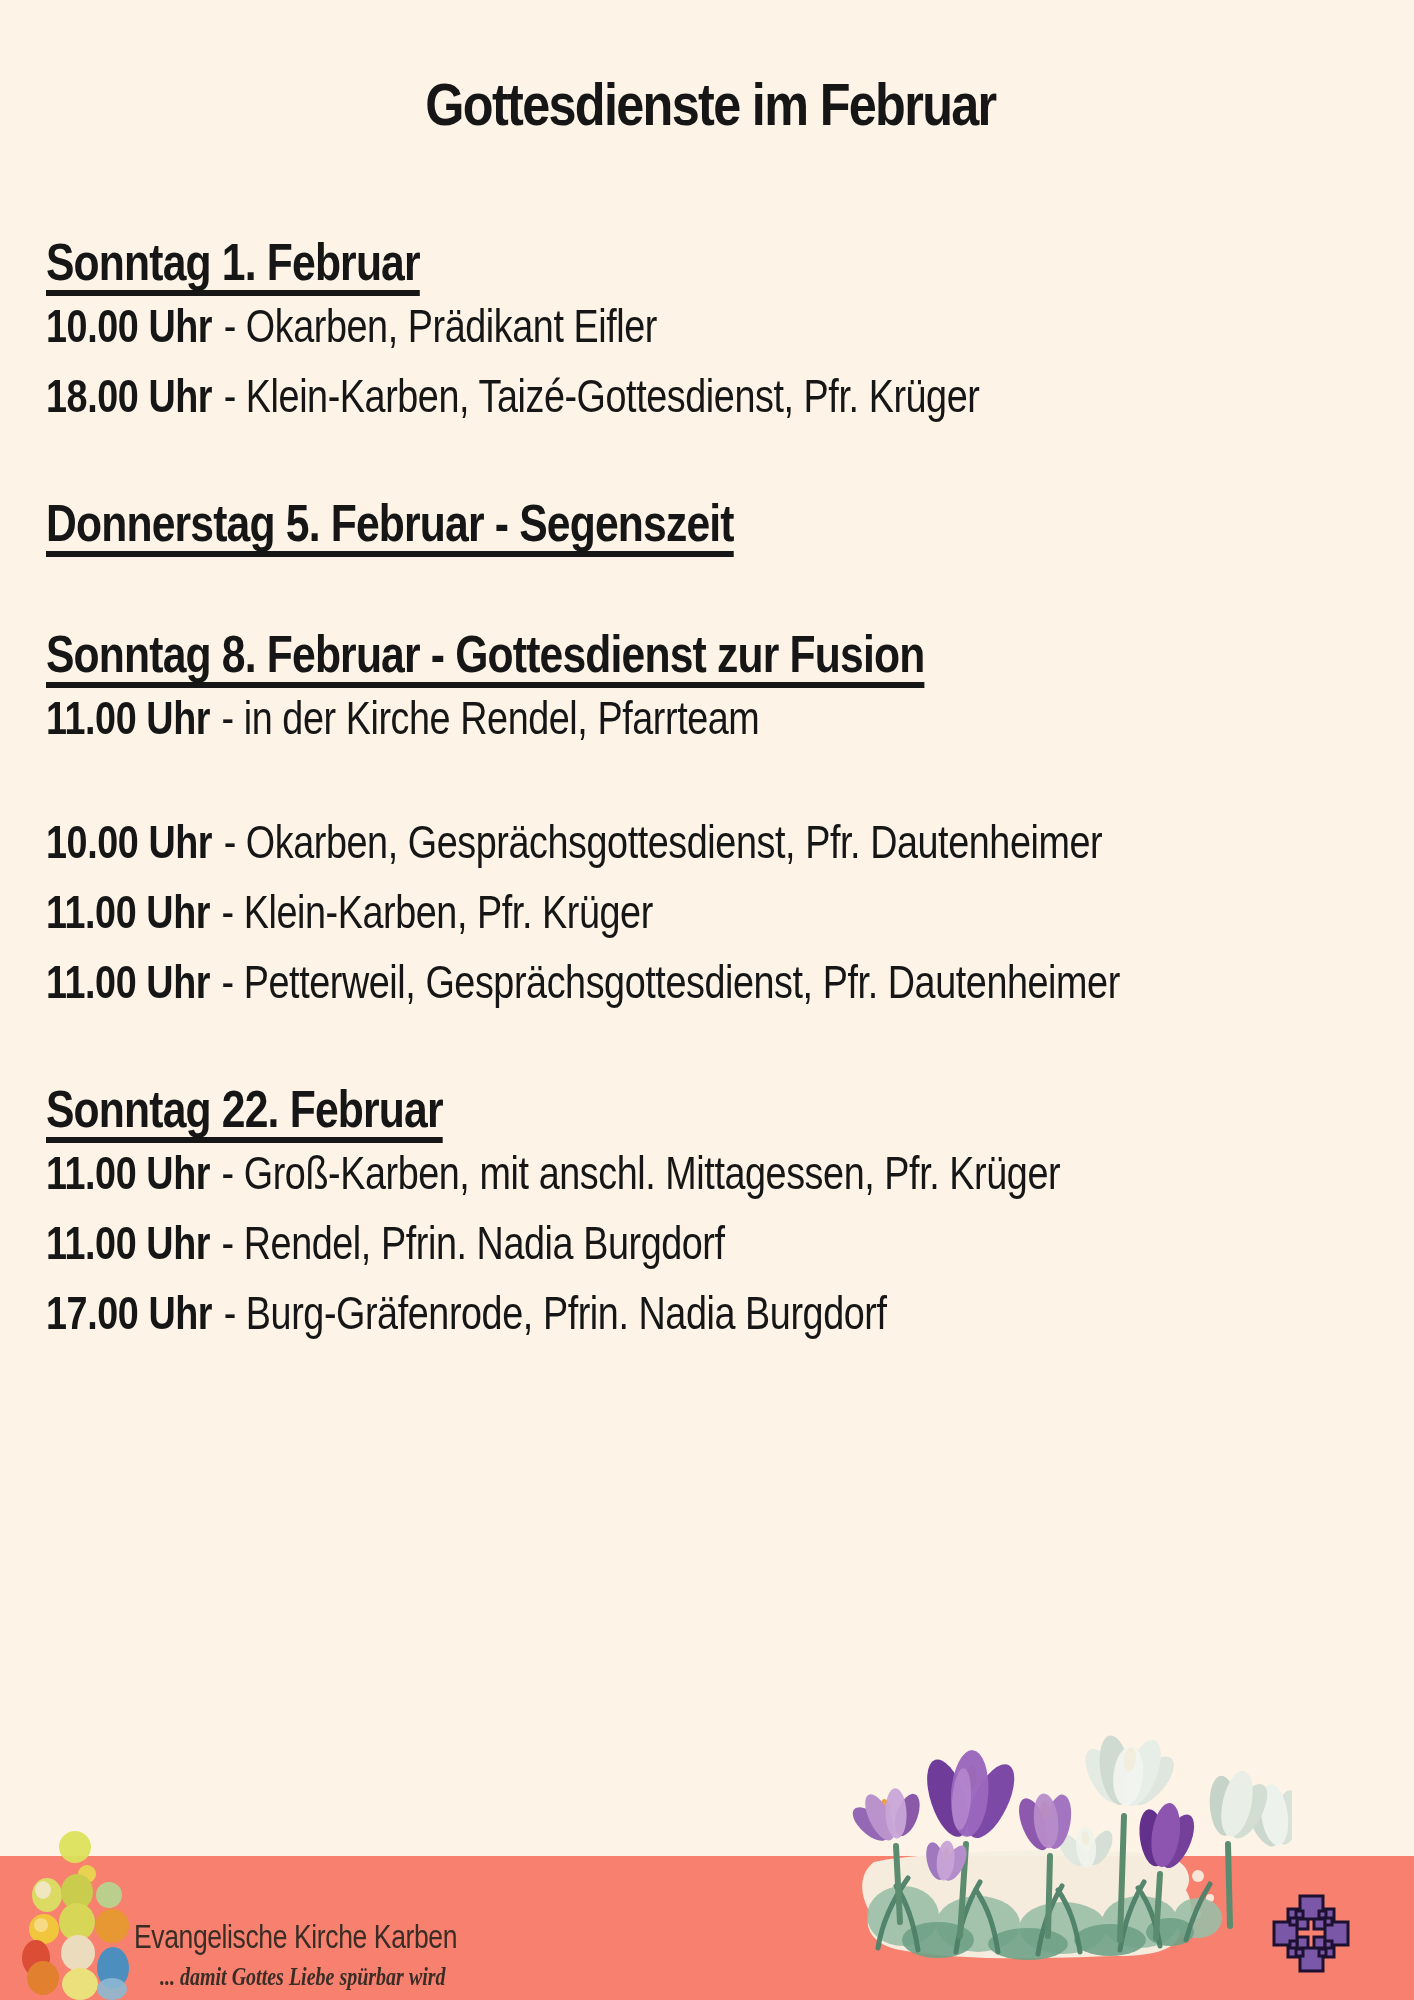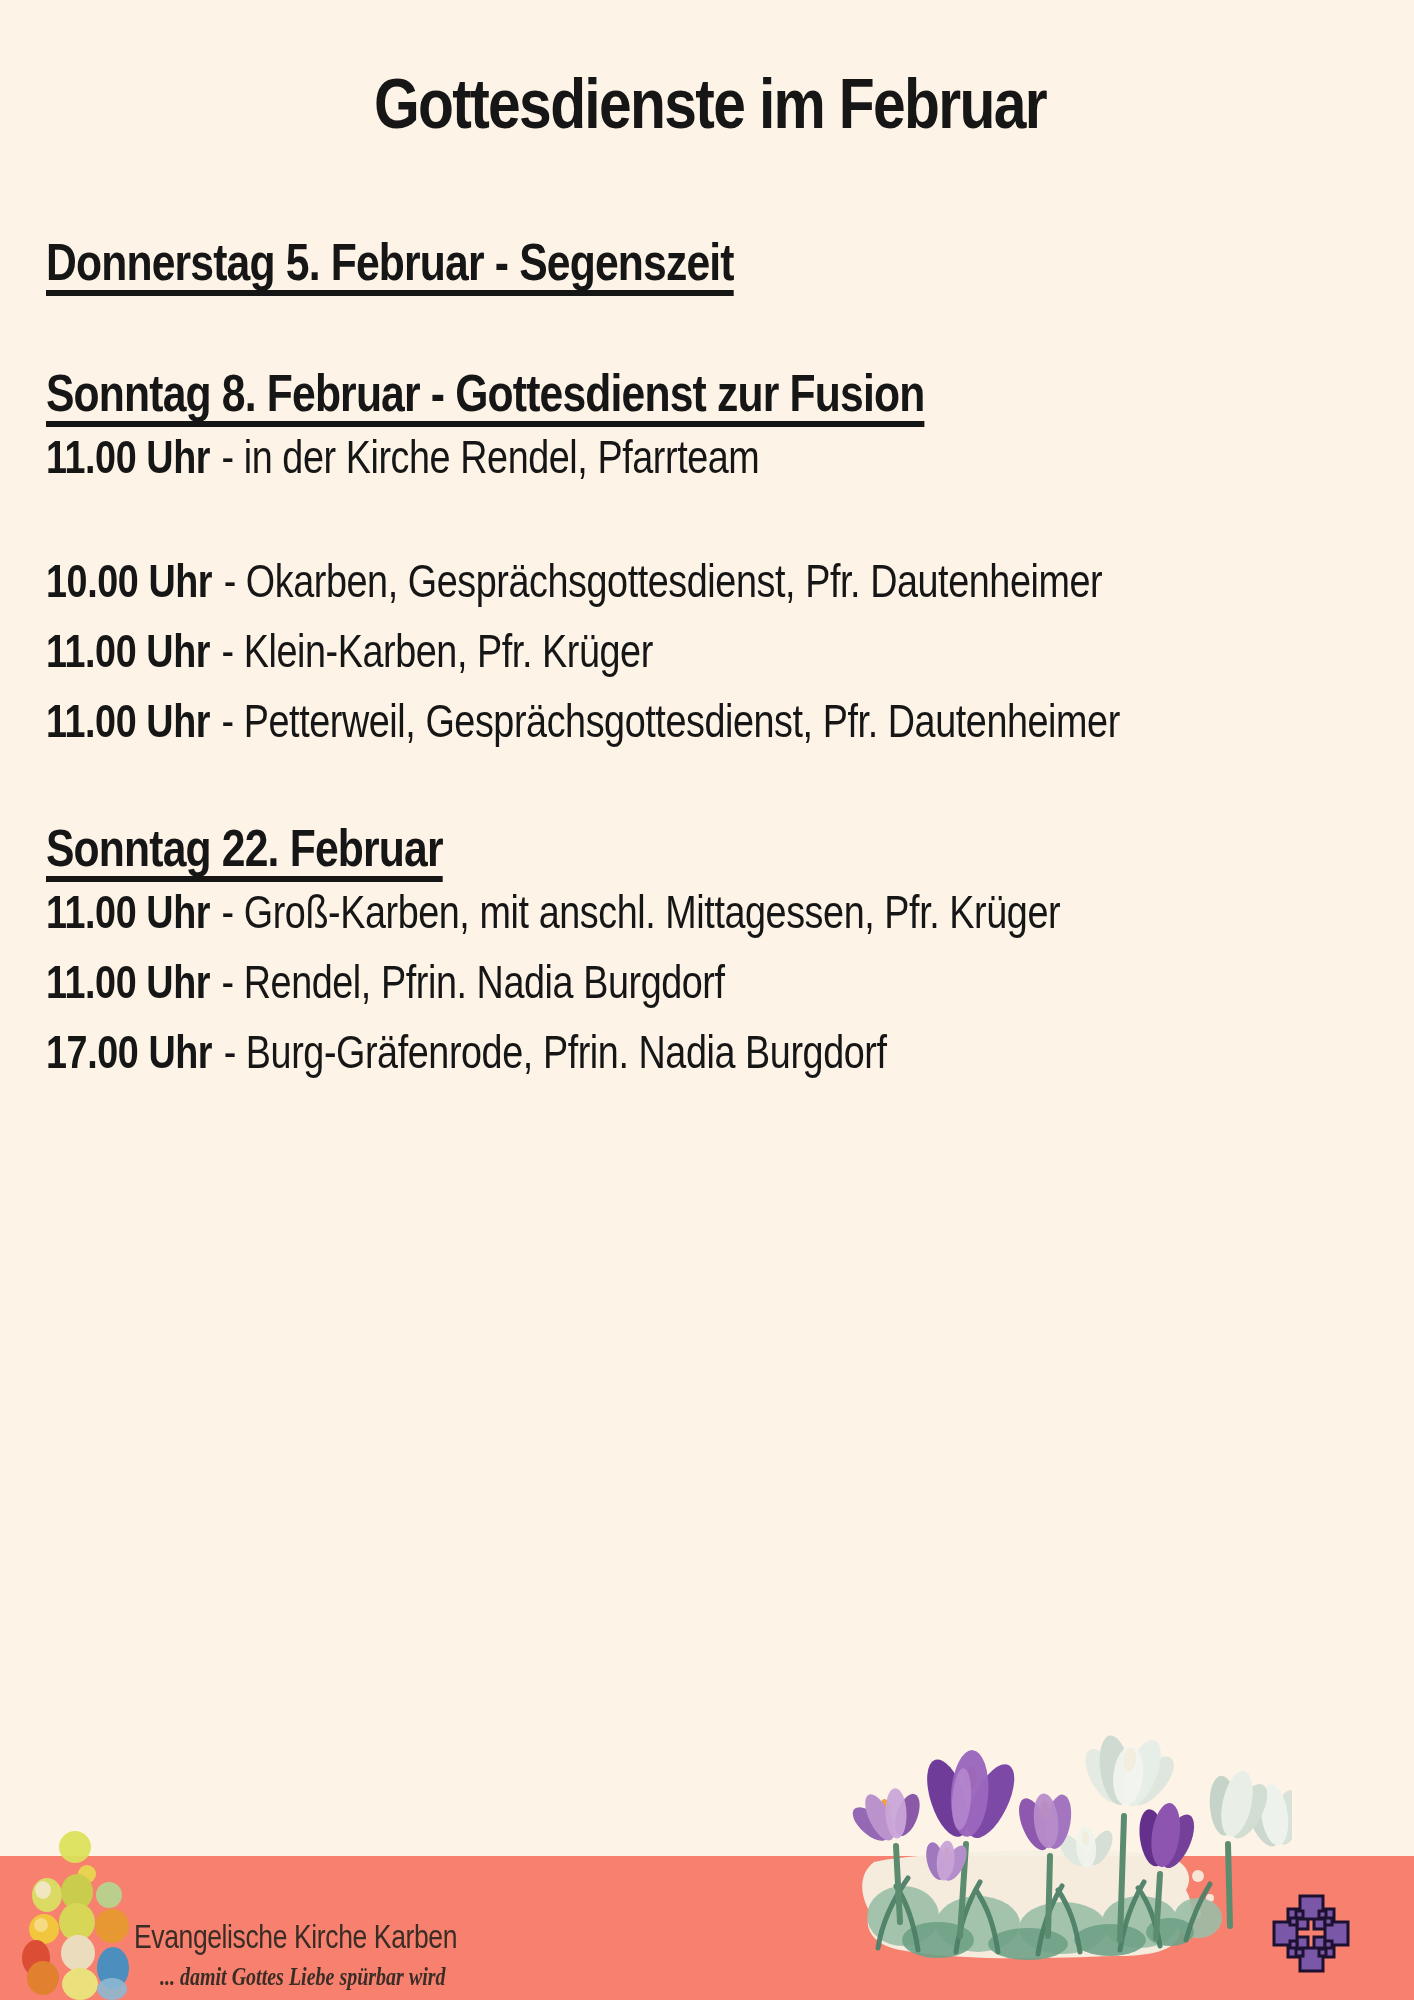--- a/index.html
+++ b/index.html
@@ -7,21 +7,21 @@
     --cross-purple:#7b57a8; --cross-outline:#1d1030;
   }
   html,body{margin:0;padding:0;}
   body{background:#888;}
   .page{
     position:relative; width:1414px; height:2000px; overflow:hidden;
     background:var(--background); color:var(--text);
     font-family:"Liberation Sans","DejaVu Sans",sans-serif;
   }
   .content{position:absolute;left:46px;right:40px;top:0;}
-  h1.title{margin:56px 0 0 0;text-align:center;font-size:70px;line-height:97px;font-weight:bold;letter-spacing:-2px;}
+  h1.title{margin:56px 0 0 0;text-align:center;font-size:60px;line-height:97px;font-weight:bold;letter-spacing:-2px;}
   .squeeze-title{display:inline-block;transform:scaleX(.84);transform-origin:center;white-space:nowrap;}
   .section{margin-top:76px;}
   .section:first-of-type{margin-top:82px;}
   h2.heading{margin:0 0 12px 0;font-size:52px;line-height:55px;font-weight:bold;letter-spacing:-1px;white-space:nowrap;}
   .squeeze-heading{
     display:inline-block;transform:scaleX(.82);transform-origin:left bottom;
     text-decoration:underline;text-decoration-thickness:6px;text-underline-offset:10px;text-decoration-skip-ink:none;
   }
   .entry{font-size:46px;line-height:48px;margin-bottom:22px;white-space:nowrap;transform:scaleX(.82);transform-origin:left top;letter-spacing:-0.5px;}
   .entry:last-child{margin-bottom:0;}
@@ -48,20 +48,32 @@
 </head>
 <body>
 
 <div class="page">
 
   <main class="content">
     <h1 class="title"><span class="squeeze-title">Gottesdienste im Februar</span></h1>
 
     <div>
 
+    <section class="section">
+        <h2 class="heading"><span class="squeeze-heading">Sonntag 1. Februar</span></h2>
+        <div>
+
+        <div class="entry">
+            <span class="time">10.00 Uhr</span><span class="detail">- Okarben, Prädikant Eifler</span>
+          </div>
+            <div class="entry">
+            <span class="time">18.00 Uhr</span><span class="detail">- Klein-Karben, Taizé-Gottesdienst, Pfr. Krüger</span>
+          </div>
+          </div>
+      </section>
         <section class="section">
         <h2 class="heading"><span class="squeeze-heading">Donnerstag 5. Februar - Segenszeit</span></h2>
       </section>
         <section class="section">
         <h2 class="heading"><span class="squeeze-heading">Sonntag 8. Februar - Gottesdienst zur Fusion</span></h2>
         <div>
 
         <div class="entry">
             <span class="time">11.00 Uhr</span><span class="detail">- in der Kirche Rendel, Pfarrteam</span>
           </div>

